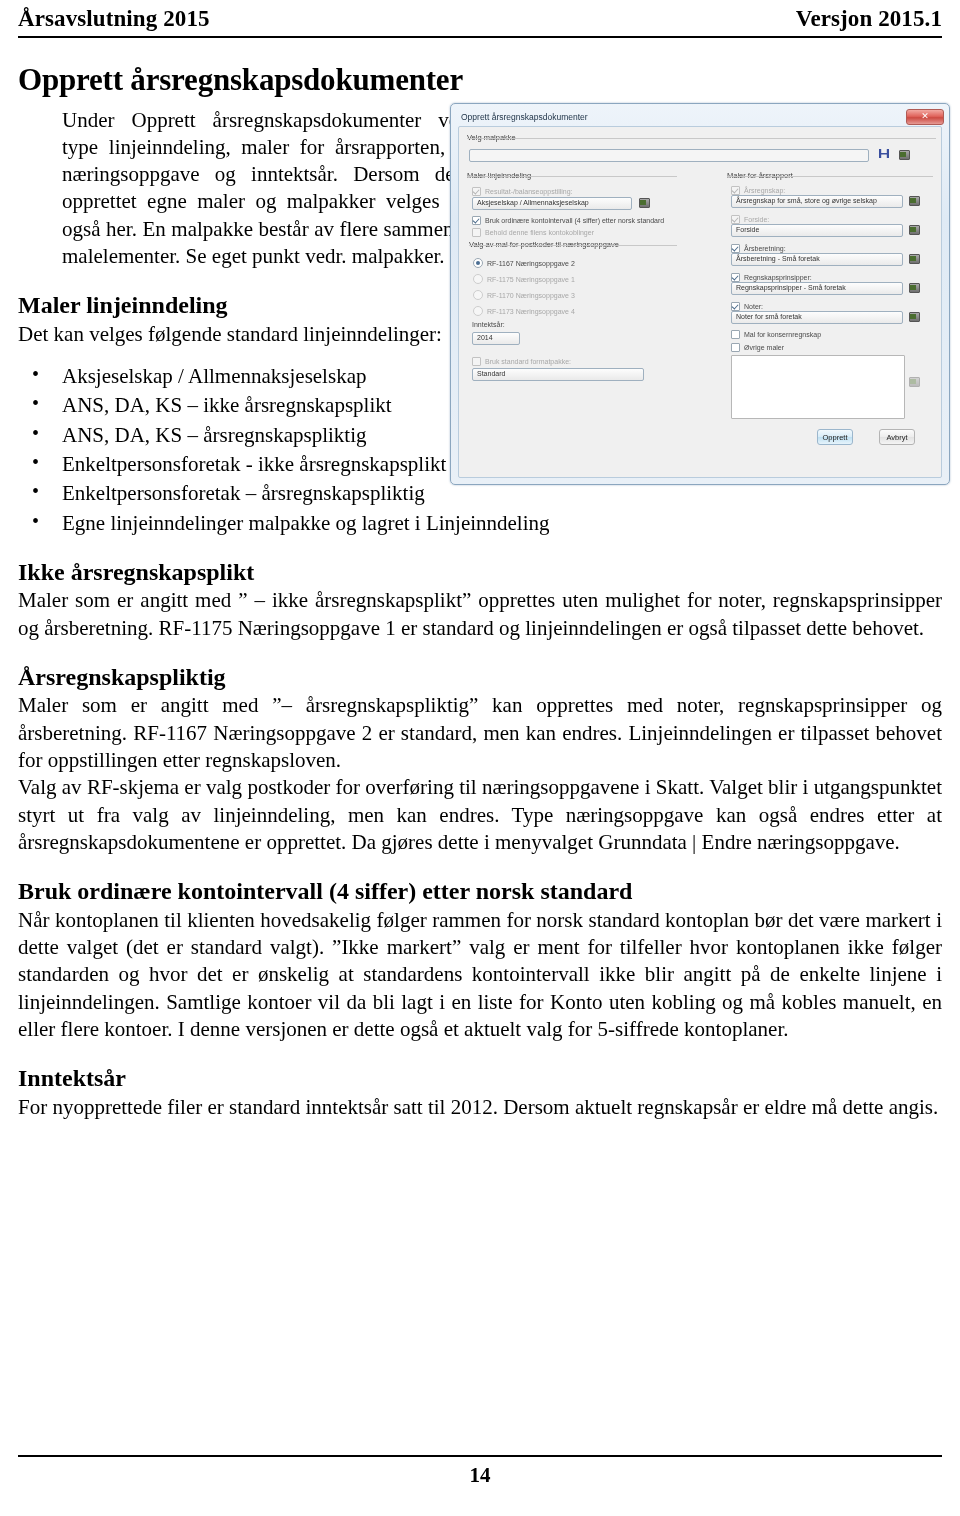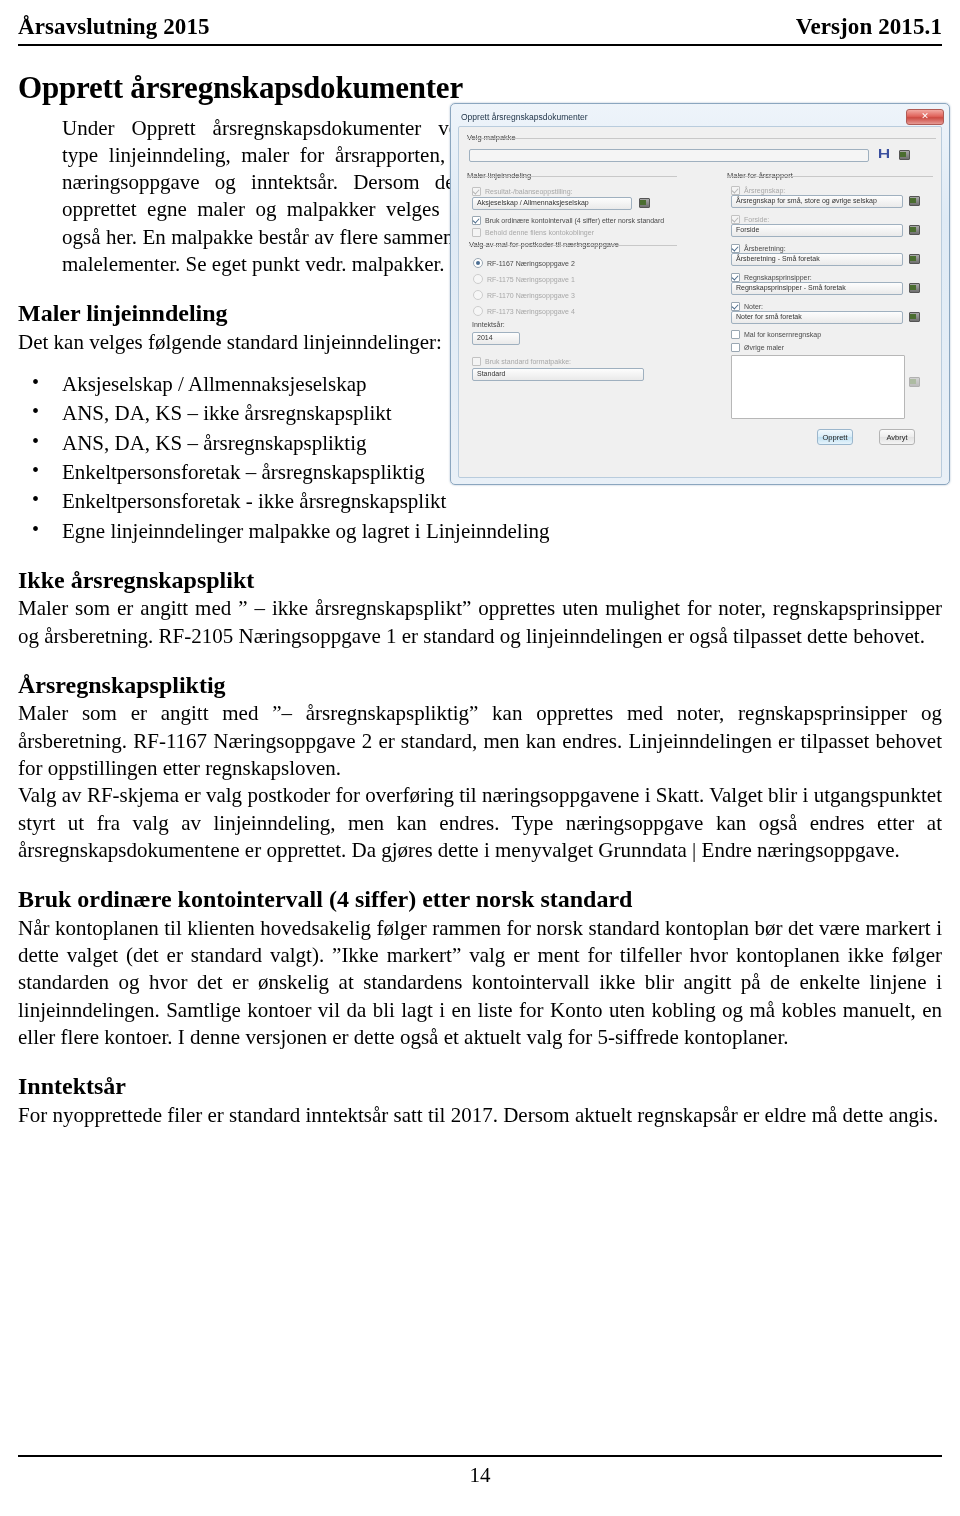--- a/index.html
+++ b/index.html
@@ -14,21 +14,21 @@
     font-family: "Liberation Serif", "DejaVu Serif", serif;
     color: #000000;
     overflow: hidden;
   }
 
   .page {
     position: relative;
     width: 960px;
     height: 1516px;
     box-sizing: border-box;
-    padding: 8px 18px;
+    padding: 0 18px;
   }
 
   
   .doc-header {
     display: flex;
     justify-content: space-between;
     align-items: baseline;
     font-weight: bold;
     font-size: 23px;
     letter-spacing: 0.1px;
@@ -292,21 +292,21 @@
     right: 18px;
     bottom: 28px;
   }
   .doc-footer-rule {
     border-top: 2px solid #000;
     margin-bottom: 6px;
   }
   .doc-footer-num {
     text-align: center;
     font-size: 21px;
-    font-weight: normal;
+    font-weight: bold;
   }
   .clearfix::after { content:""; display:block; clear:both; }
 </style>
 </head>
 <body>
 
 <div class="page">
 
   <div class="doc-header">
     <div>Årsavslutning 2015</div>
@@ -453,37 +453,37 @@
   <div style="clear:both;"></div>
   <div style="width:430px;">
     <h2 class="sec-head">Maler linjeinndeling</h2>
     <p class="body">Det kan velges følgende standard linjeinndelinger:</p>
   </div>
 
   <ul class="bullets">
     <li>Aksjeselskap / Allmennaksjeselskap</li>
     <li>ANS, DA, KS – ikke årsregnskapsplikt</li>
     <li>ANS, DA, KS – årsregnskapspliktig</li>
+    <li>Enkeltpersonsforetak - ikke årsregnskapsplikt</li>
     <li>Enkeltpersonsforetak – årsregnskapspliktig</li>
-    <li>Enkeltpersonsforetak - ikke årsregnskapsplikt</li>
     <li>Egne linjeinndelinger malpakke og lagret i Linjeinndeling</li>
   </ul>
 
   <h2 class="sec-head">Ikke årsregnskapsplikt</h2>
-  <p class="body">Maler som er angitt med ” – ikke årsregnskapsplikt” opprettes uten mulighet for noter, regnskapsprinsipper og årsberetning.  RF-2105 Næringsoppgave 1 er standard og linjeinndelingen er også tilpasset dette behovet.</p>
+  <p class="body">Maler som er angitt med ” – ikke årsregnskapsplikt” opprettes uten mulighet for noter, regnskapsprinsipper og årsberetning.  RF-1175 Næringsoppgave 1 er standard og linjeinndelingen er også tilpasset dette behovet.</p>
 
   <h2 class="sec-head">Årsregnskapspliktig</h2>
   <p class="body">Maler som er angitt med ”– årsregnskapspliktig” kan opprettes med noter, regnskapsprinsipper og årsberetning.  RF-1167 Næringsoppgave 2 er standard, men kan endres. Linjeinndelingen er tilpasset behovet for oppstillingen etter regnskapsloven.</p>
 
   <p class="body">Valg av RF-skjema er valg postkoder for overføring til næringsoppgavene i Skatt. Valget blir i utgangspunktet styrt ut fra valg av linjeinndeling, men kan endres. Type næringsoppgave kan også endres etter at årsregnskapsdokumentene er opprettet.  Da gjøres dette i menyvalget Grunndata | Endre næringsoppgave.</p>
 
   <h2 class="sec-head">Bruk ordinære kontointervall (4 siffer) etter norsk standard</h2>
   <p class="body">Når kontoplanen til klienten hovedsakelig følger rammen for norsk standard kontoplan bør det være markert i dette valget (det er standard valgt). ”Ikke markert” valg er ment for tilfeller hvor kontoplanen ikke følger standarden og hvor det er ønskelig at standardens kontointervall ikke blir angitt på de enkelte linjene i linjeinndelingen.  Samtlige kontoer vil da bli lagt i en liste for Konto uten kobling og må kobles manuelt, en eller flere kontoer.  I denne versjonen er dette også et aktuelt valg for 5-siffrede kontoplaner.</p>
 
   <h2 class="sec-head">Inntektsår</h2>
-  <p class="body">For nyopprettede filer er standard inntektsår satt til 2017.  Dersom aktuelt regnskapsår er eldre må dette angis.</p>
+  <p class="body">For nyopprettede filer er standard inntektsår satt til 2012.  Dersom aktuelt regnskapsår er eldre må dette angis.</p>
 
   <div class="doc-footer">
     <div class="doc-footer-rule"></div>
     <div class="doc-footer-num">14</div>
   </div>
 
 </div>
 
 </body></html>

